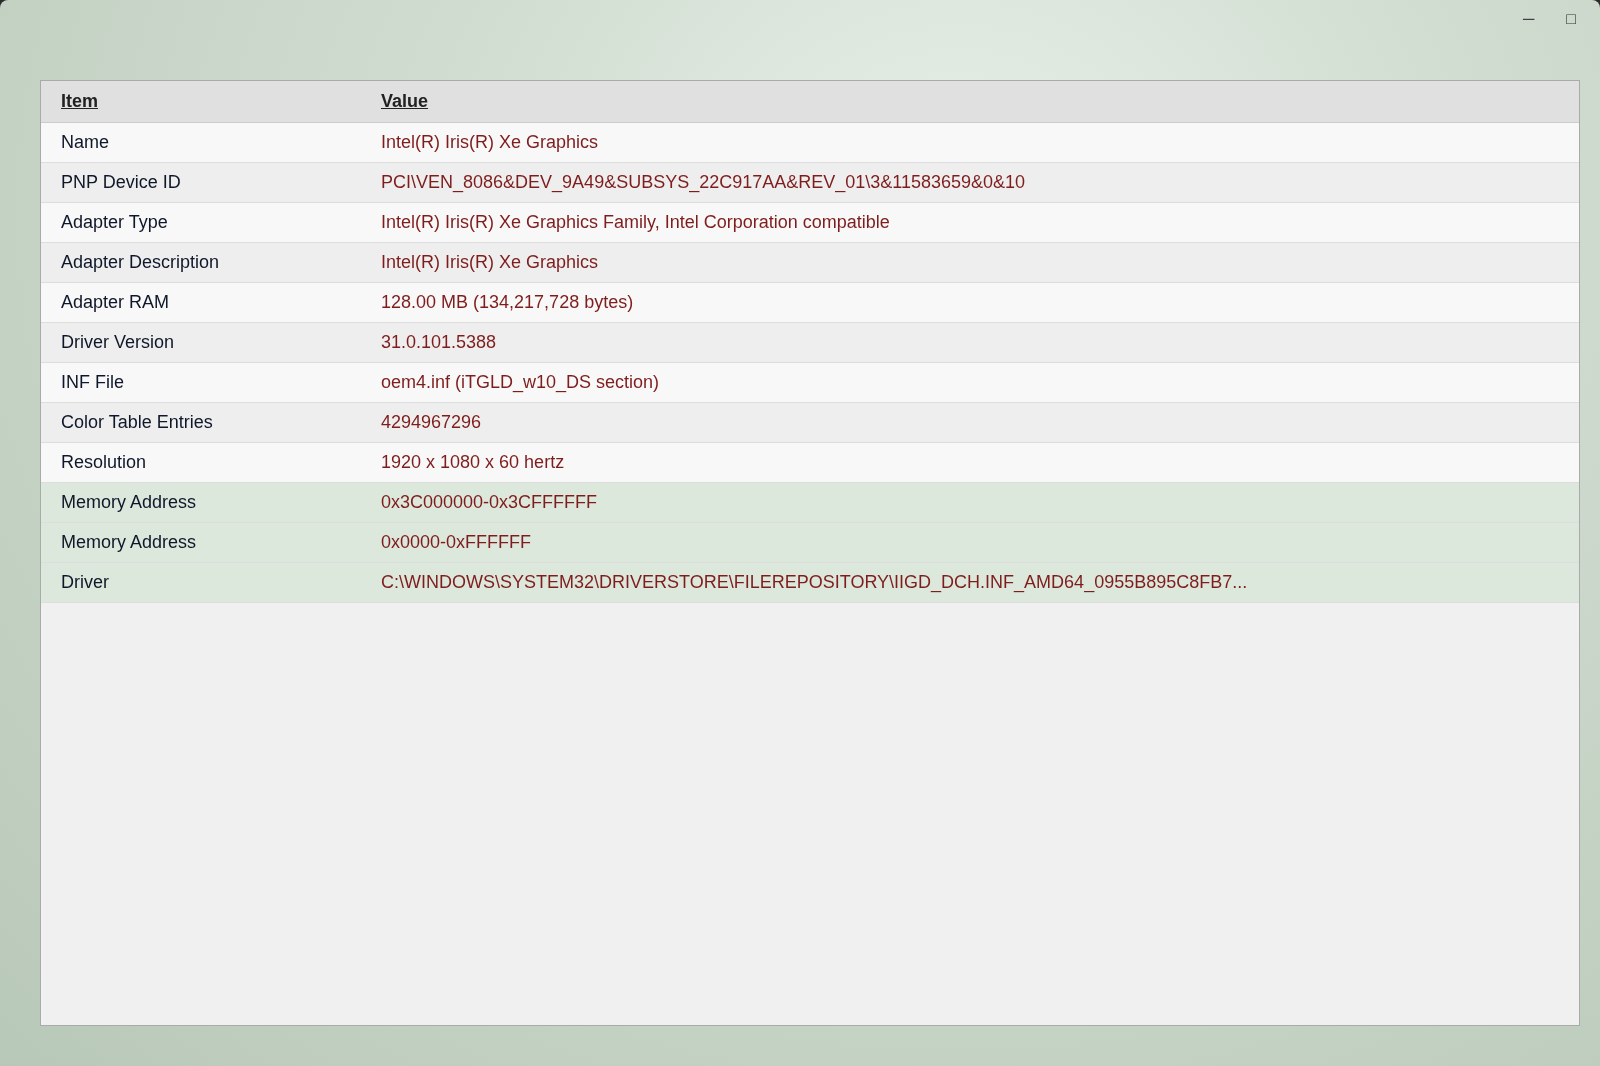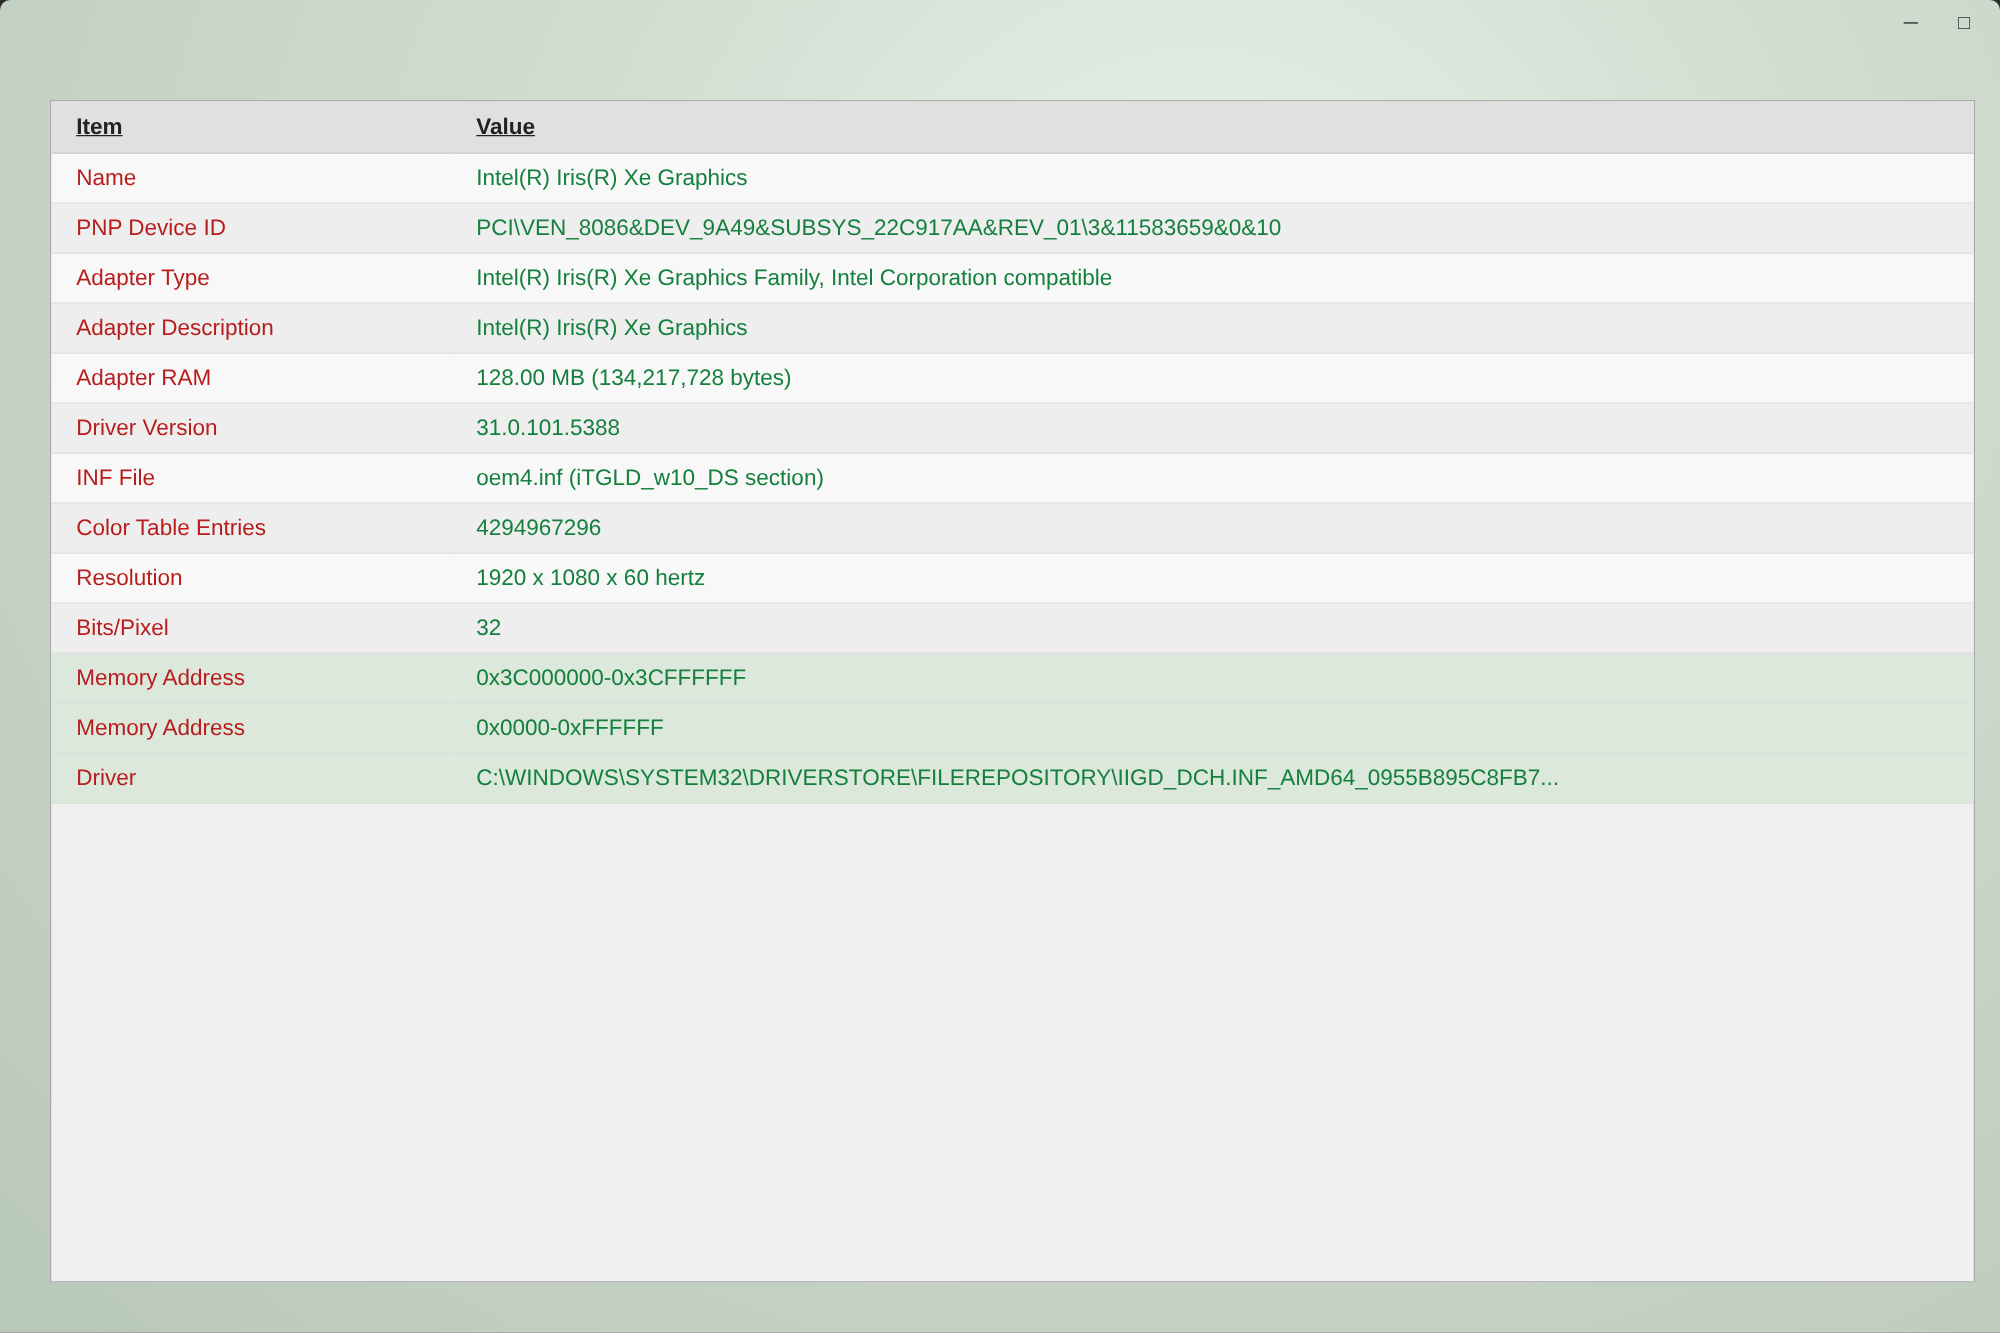--- a/index.html
+++ b/index.html
@@ -94,25 +94,25 @@
 
     tbody td {
       padding: 9px 20px;
       color: #1a1a1a;
       vertical-align: middle;
     }
 
     tbody td:first-child {
       width: 320px;
       font-weight: 400;
-      color: #b91c1c;
+      color: #0f172a;
     }
 
     tbody td:last-child {
-      color: #15803d;
+      color: #7f1d1d;
     }
 
     .col-item {
       width: 320px;
     }
 
     .col-value {
       width: auto;
     }
   </style>
@@ -165,24 +165,20 @@
               <td>oem4.inf (iTGLD_w10_DS section)</td>
             </tr>
             <tr>
               <td>Color Table Entries</td>
               <td>4294967296</td>
             </tr>
             <tr>
               <td>Resolution</td>
               <td>1920 x 1080 x 60 hertz</td>
             </tr>
-            <tr>
-              <td>Bits/Pixel</td>
-              <td>32</td>
-            </tr>
             <tr class="highlighted">
               <td>Memory Address</td>
               <td>0x3C000000-0x3CFFFFFF</td>
             </tr>
             <tr class="highlighted">
               <td>Memory Address</td>
               <td>0x0000-0xFFFFFF</td>
             </tr>
             <tr class="highlighted">
               <td>Driver</td>

